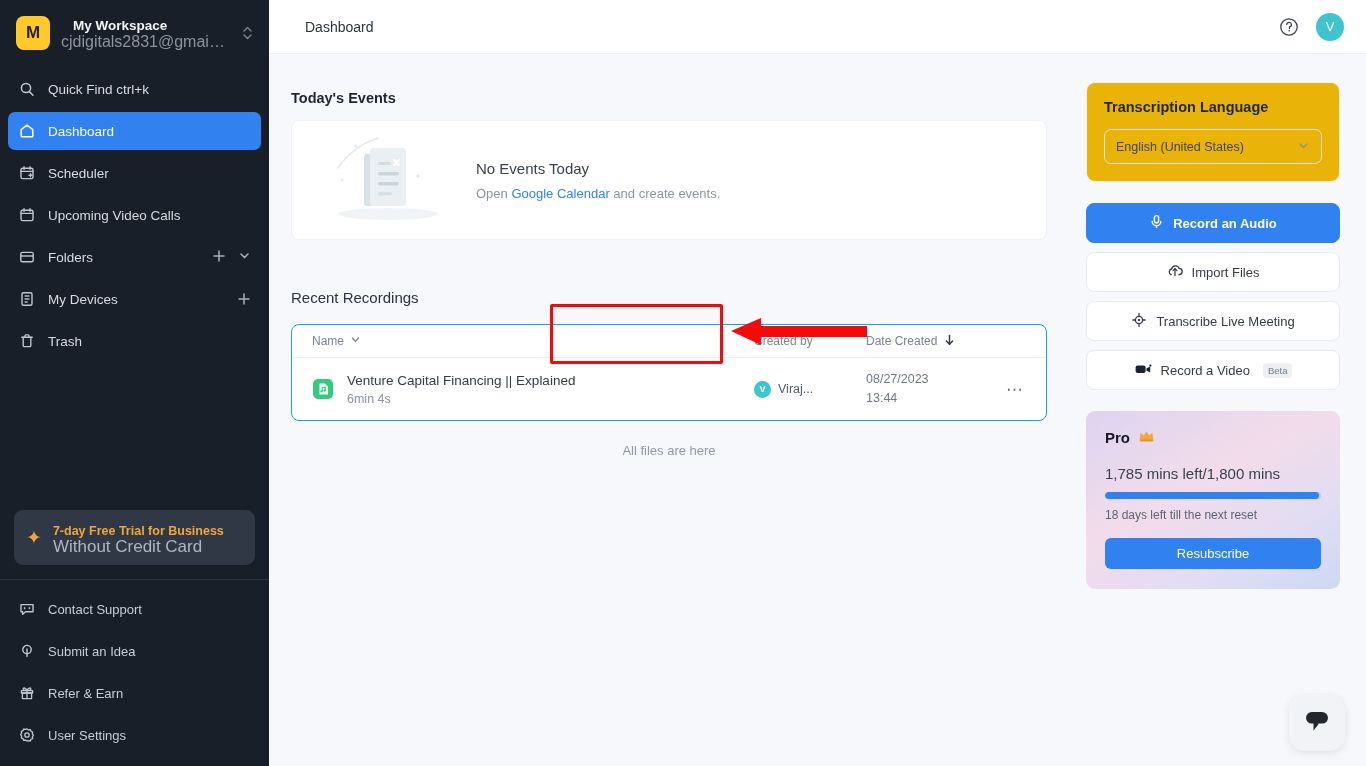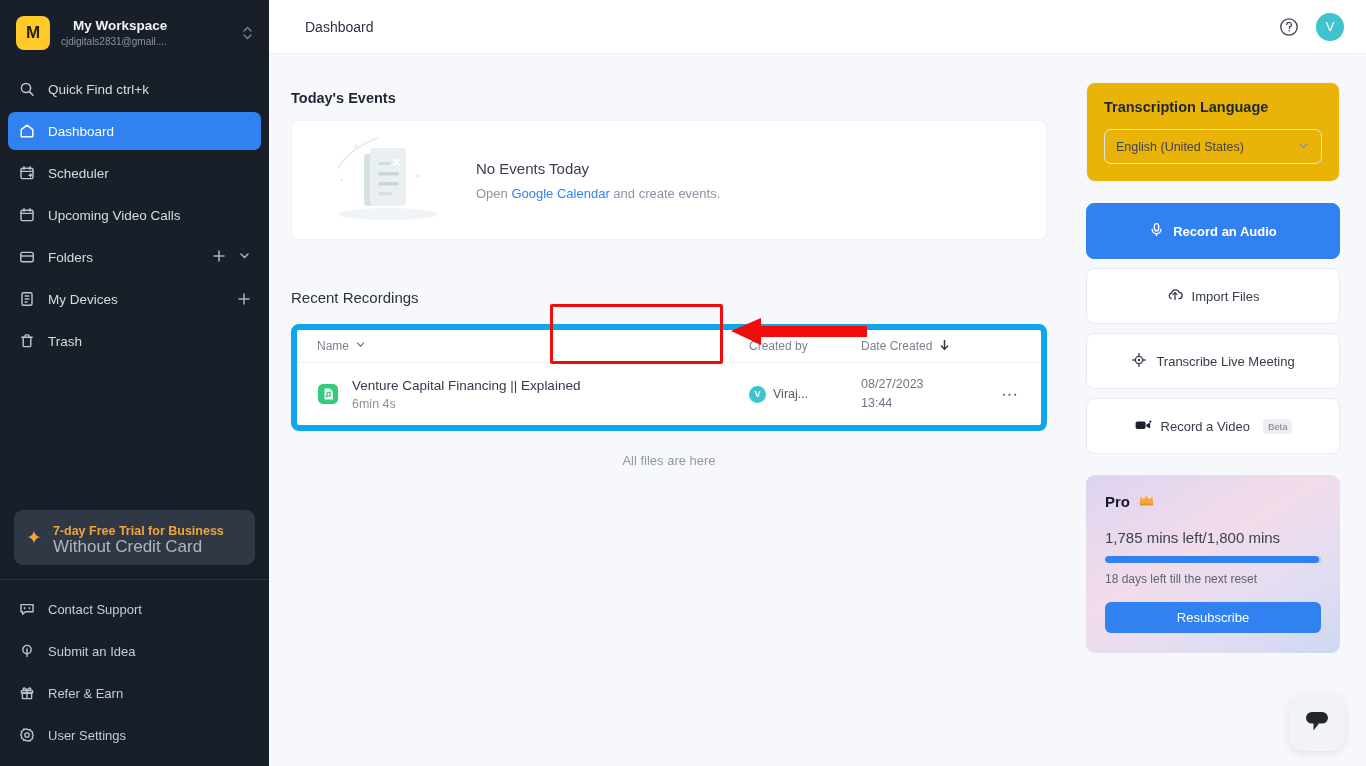--- a/index.html
+++ b/index.html
@@ -27,21 +27,21 @@
   .ws-avatar {
     width: 34px; height: 34px; border-radius: 8px;
     background: #FFC928;
     color: #2A2100; font-size: 17px; font-weight: 600;
     display: flex; align-items: center; justify-content: center;
     flex: 0 0 34px;
   }
   .ws-text { flex: 1 1 auto; min-width: 0; }
   .ws-title { color: #F2F4F7; font-size: 13.5px; font-weight: 600; line-height: 17px; padding-left: 12px; }
   .ws-mail {
-    color: #8A93A0; font-size: 10px; line-height: 16px;
+    color: #8A93A0; font-size: 16px; line-height: 16px;
     white-space: nowrap; overflow: hidden; text-overflow: ellipsis;
   }
   .ws-chev { width: 16px; color: #7C8692; flex: 0 0 16px; display:flex; flex-direction:column; align-items:center; }
   .ws-chev svg { display:block; }
 
   .nav { padding: 10px 8px 0 8px; }
   .nav-item {
     display: flex; align-items: center;
     height: 38px; padding: 0 10px; margin-bottom: 4px;
     border-radius: 7px; cursor: pointer;
@@ -106,21 +106,21 @@
     border: 1px solid #F0F1F4;
   }
   .empty-illo { width: 120px; height: 92px; flex: 0 0 120px; }
   .ev-title { font-size: 15px; color: #39414F; margin-bottom: 9px; }
   .ev-sub { font-size: 13px; color: #8C94A1; }
   .ev-sub a { color: #3182F0; text-decoration: none; }
 
   .recent-title-wrap { margin: 30px 0 0 0; height: 54px; display: flex; align-items: center; }
   .recent-title { font-size: 15px; color: #2B3340; font-weight: 400; }
 
-  .table-card { background: #fff; border-radius: 8px; width: 756px; border: 6px solid #0ea5e9; overflow: hidden; }
+  .table-card { background: #fff; border-radius: 8px; width: 756px; border: 1px solid #0ea5e9; overflow: hidden; }
   .thead {
     display: flex; align-items: center;
     height: 33px; padding: 0 22px 0 20px;
     border-bottom: 1px solid #EEF0F3;
     font-size: 12px; color: #7B8391;
   }
   .th-name { flex: 1 1 auto; display: flex; align-items: center; gap: 6px; cursor: pointer; }
   .th-by { flex: 0 0 112px; cursor: pointer; }
   .th-date { flex: 0 0 158px; display: flex; align-items: center; gap: 7px; cursor: pointer; }
 
@@ -150,21 +150,21 @@
   .lang-title { font-size: 14.5px; font-weight: 700; color: #1E2633; margin-bottom: 14px; }
   .lang-select {
     height: 35px; border: 1px solid #E0E3E9; border-radius: 7px;
     display: flex; align-items: center; padding: 0 11px;
     font-size: 12.5px; color: #3D4452; cursor: pointer;
   }
   .lang-select .chev { margin-left: auto; color: #8B939F; }
 
   .action-list { margin-top: 21px; display: flex; flex-direction: column; gap: 9px; }
   .action-btn {
-    height: 56px; border-radius: 8px; background: #fff;
+    height: 40px; border-radius: 8px; background: #fff;
     border: 1px solid #E7EAEF;
     display: flex; align-items: center; justify-content: center; gap: 9px;
     font-size: 13px; color: #343C4A; cursor: pointer;
   }
   .action-btn.primary { background: #3182F0; border-color: #3182F0; color: #fff; font-weight: 600; }
   .badge-beta {
     background: #EDEFF2; color: #77808E; font-size: 9.5px;
     padding: 2px 5px; border-radius: 4px; margin-left: 4px;
   }
 

